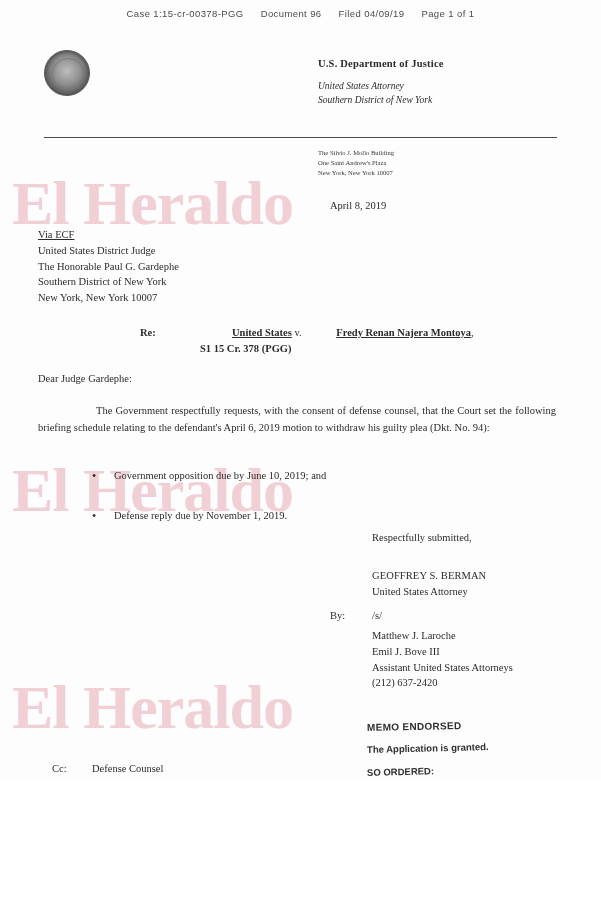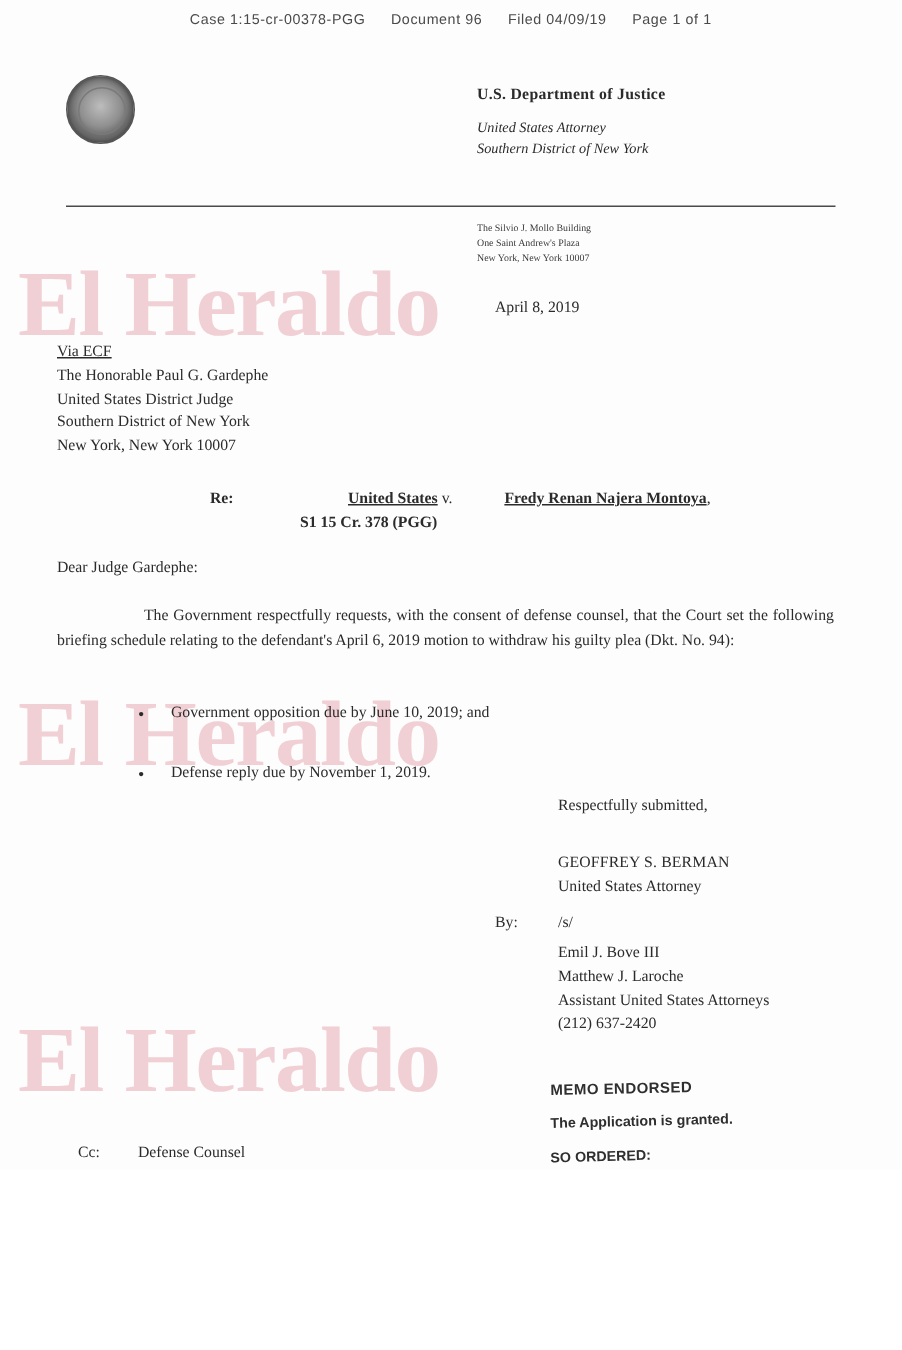--- a/index.html
+++ b/index.html
@@ -333,22 +333,22 @@
   <div class="address-block">
     <div>The Silvio J. Mollo Building</div>
     <div>One Saint Andrew's Plaza</div>
     <div>New York, New York 10007</div>
   </div>
 
   <div class="date-line">April 8, 2019</div>
 
   <div class="recipient">
     <div class="via">Via ECF</div>
+    <div>United States District Judge</div>
     <div>The Honorable Paul G. Gardephe</div>
-    <div>United States District Judge</div>
     <div>Southern District of New York</div>
     <div>New York, New York 10007</div>
   </div>
 
   <div class="re-block">
     <div>
       <span class="re-label">Re:</span><span class="re-case">United States</span><span class="v">&nbsp;</span><span class="v">v.</span><span class="v">&nbsp;</span><span class="re-case">Fredy Renan Najera Montoya</span><span>,</span>
     </div>
     <span class="re-docket">S1 15 Cr. 378 (PGG)</span>
   </div>
@@ -365,22 +365,22 @@
     <div class="sig-resp">Respectfully submitted,</div>
     <div class="sig-name">GEOFFREY S. BERMAN</div>
     <div>United States Attorney</div>
   </div>
 
   <div class="by-line">
     <span class="by-label">By:</span><span>/s/</span>
   </div>
 
   <div class="attorneys">
+    <div>Matthew J. Laroche</div>
     <div>Emil J. Bove III</div>
-    <div>Matthew J. Laroche</div>
     <div>Assistant United States Attorneys</div>
     <div>(212) 637-2420</div>
   </div>
 
   <div class="cc-block">
     <div>
       <span class="cc-label">Cc:</span><span>Defense Counsel</span>
     </div>
     <span class="cc-sub">(Via ECF)</span>
   </div>

